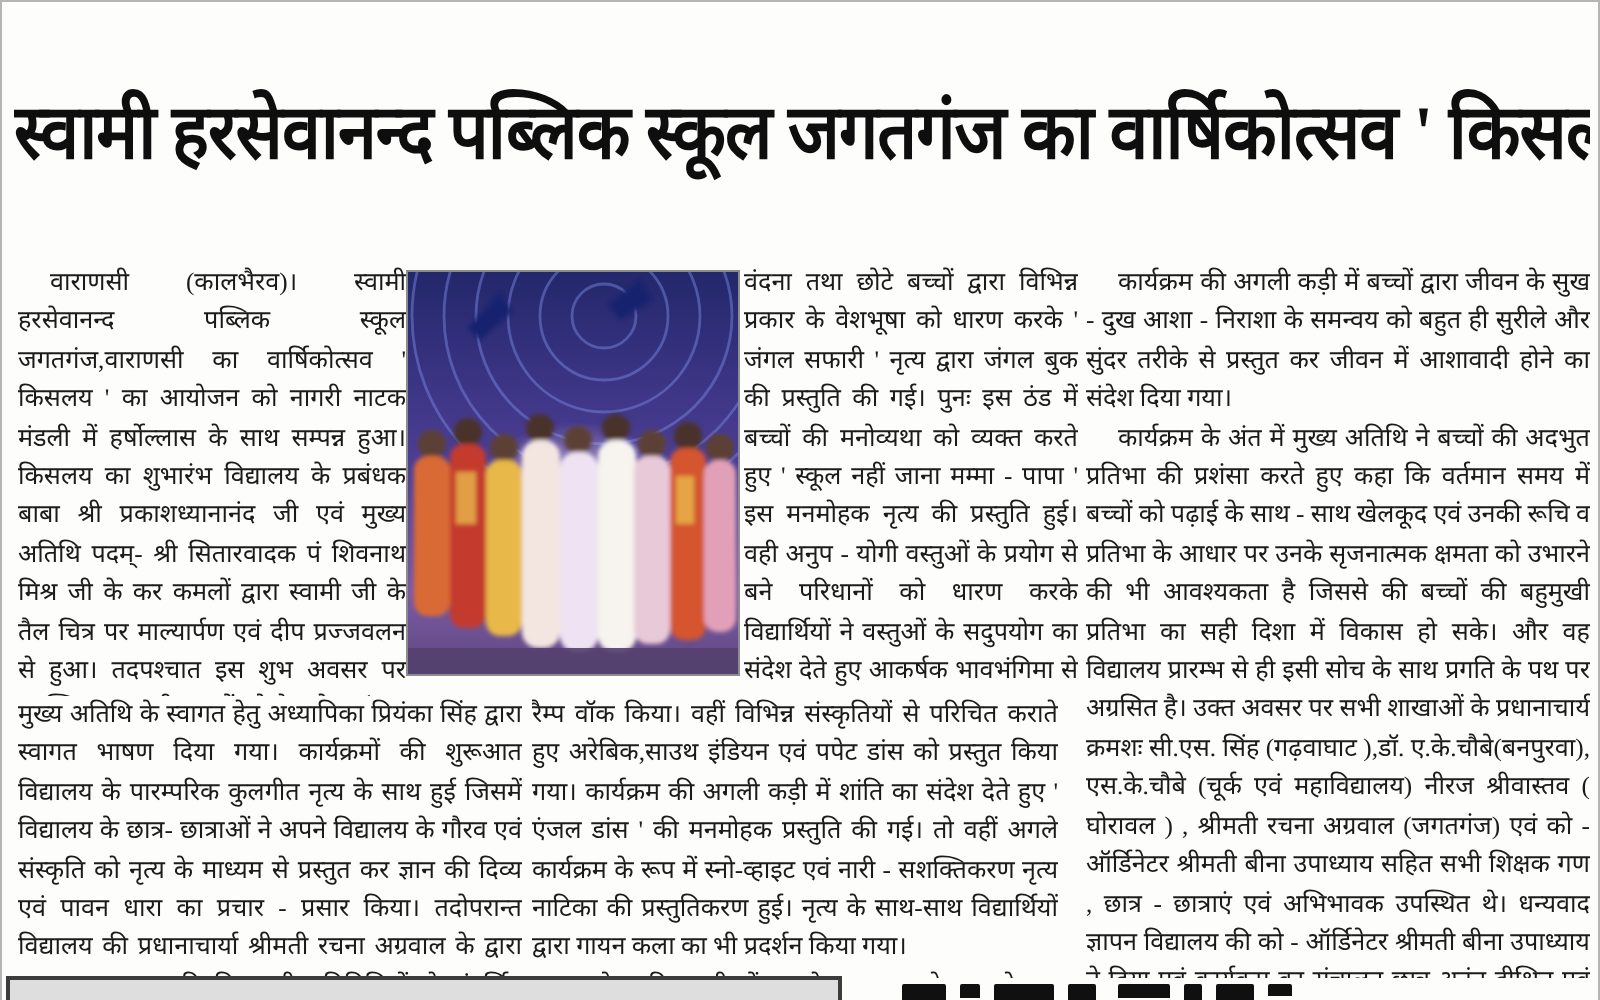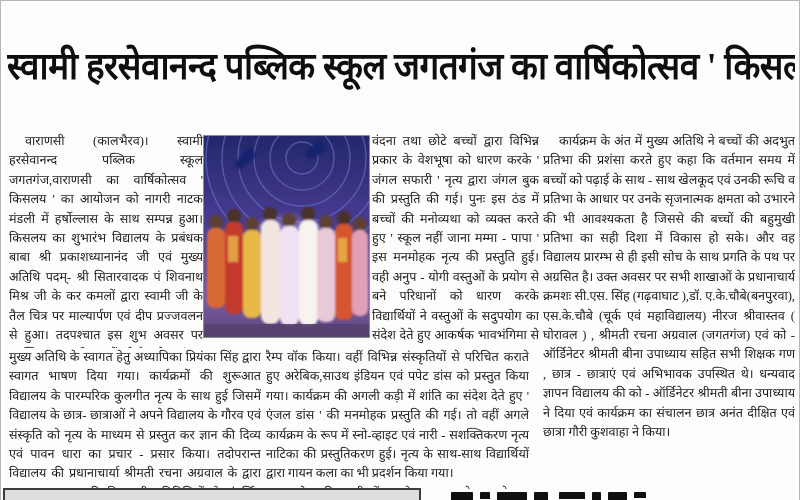--- a/index.html
+++ b/index.html
@@ -144,20 +144,21 @@
       </g>
       <rect y="188" width="165" height="13" fill="#54406e" opacity="0.9"></rect>
     </svg>
   </div>
 
   <div class="col c3top">
     <p>वंदना तथा छोटे बच्चों द्वारा विभिन्न प्रकार के वेशभूषा को धारण करके ' जंगल सफारी ' नृत्य द्वारा जंगल बुक की प्रस्तुति की गई। पुनः इस ठंड में बच्चों की मनोव्यथा को व्यक्त करते हुए ' स्कूल नहीं जाना मम्मा - पापा ' इस मनमोहक नृत्य की प्रस्तुति हुई। वही अनुप - योगी वस्तुओं के प्रयोग से बने परिधानों को धारण करके विद्यार्थियों ने वस्तुओं के सदुपयोग का संदेश देते हुए आकर्षक भावभंगिमा से युक्त</p>
   </div>
 
   <div class="col c4">
+    <p class="indent">कार्यक्रम की अगली कड़ी में बच्चों द्वारा जीवन के सुख - दुख आशा - निराशा के समन्वय को बहुत ही सुरीले और सुंदर तरीके से प्रस्तुत कर जीवन में आशावादी होने का संदेश दिया गया।</p>
     <p class="indent">कार्यक्रम के अंत में मुख्य अतिथि ने बच्चों की अदभुत प्रतिभा की प्रशंसा करते हुए कहा कि वर्तमान समय में बच्चों को पढ़ाई के साथ - साथ खेलकूद एवं उनकी रूचि व प्रतिभा के आधार पर उनके सृजनात्मक क्षमता को उभारने की भी आवश्यकता है जिससे की बच्चों की बहुमुखी प्रतिभा का सही दिशा में विकास हो सके। और वह विद्यालय प्रारम्भ से ही इसी सोच के साथ प्रगति के पथ पर अग्रसित है। उक्त अवसर पर सभी शाखाओं के प्रधानाचार्य क्रमशः सी.एस. सिंह (गढ़वाघाट ),डॉ. ए.के.चौबे(बनपुरवा), एस.के.चौबे (चूर्क एवं महाविद्यालय) नीरज श्रीवास्तव ( घोरावल ) , श्रीमती रचना अग्रवाल (जगतगंज) एवं को - ऑर्डिनेटर श्रीमती बीना उपाध्याय सहित सभी शिक्षक गण , छात्र - छात्राएं एवं अभिभावक उपस्थित थे। धन्यवाद ज्ञापन विद्यालय की को - ऑर्डिनेटर श्रीमती बीना उपाध्याय ने दिया एवं कार्यक्रम का संचालन छात्र अनंत दीक्षित एवं छात्रा गौरी कुशवाहा ने किया।</p>
   </div>
 
   <div class="col c1bot">
     <p>मुख्य अतिथि के स्वागत हेतु अध्यापिका प्रियंका सिंह द्वारा स्वागत भाषण दिया गया। कार्यक्रमों की शुरूआत विद्यालय के पारम्परिक कुलगीत नृत्य के साथ हुई जिसमें विद्यालय के छात्र- छात्राओं ने अपने विद्यालय के गौरव एवं संस्कृति को नृत्य के माध्यम से प्रस्तुत कर ज्ञान की दिव्य एवं पावन धारा का प्रचार - प्रसार किया। तदोपरान्त विद्यालय की प्रधानाचार्या श्रीमती रचना अग्रवाल के द्वारा सत्र 2024 -25 की विद्यालयी गतिविधियों से संदर्भित वार्षिक रिपोर्ट प्रस्तुत की गई। इसी क्रम में गणेश</p>
   </div>
 
   <div class="col cmidbot">
     <p>रैम्प वॉक किया। वहीं विभिन्न संस्कृतियों से परिचित कराते हुए अरेबिक,साउथ इंडियन एवं पपेट डांस को प्रस्तुत किया गया। कार्यक्रम की अगली कड़ी में शांति का संदेश देते हुए ' एंजल डांस ' की मनमोहक प्रस्तुति की गई। तो वहीं अगले कार्यक्रम के रूप में स्नो-व्हाइट एवं नारी - सशक्तिकरण नृत्य नाटिका की प्रस्तुतिकरण हुई। नृत्य के साथ-साथ विद्यार्थियों द्वारा गायन कला का भी प्रदर्शन किया गया।</p>
     <p class="indent">महादेव की नगरी में महादेव का उदघोष करते हुए विद्यार्थियों ने</p>

